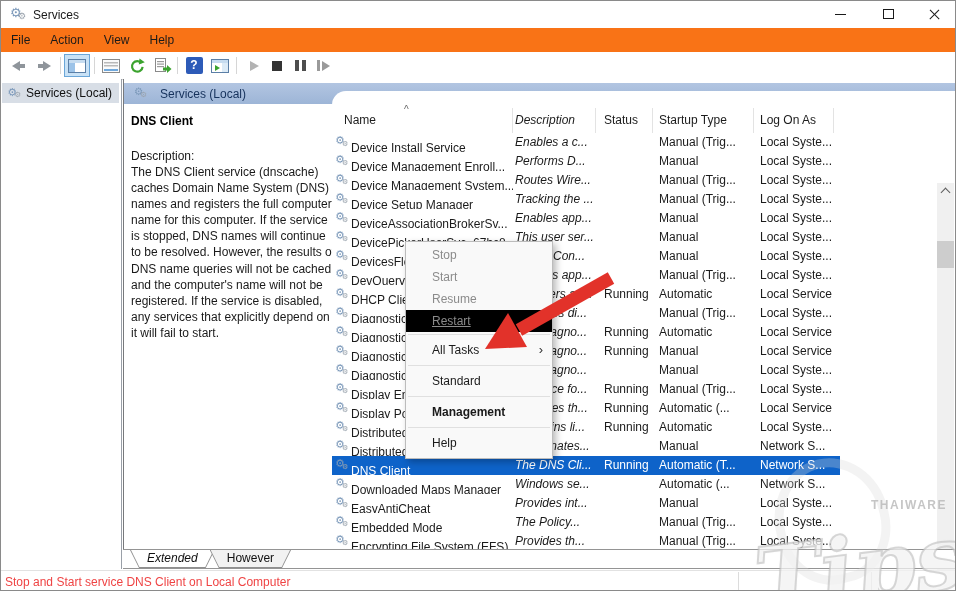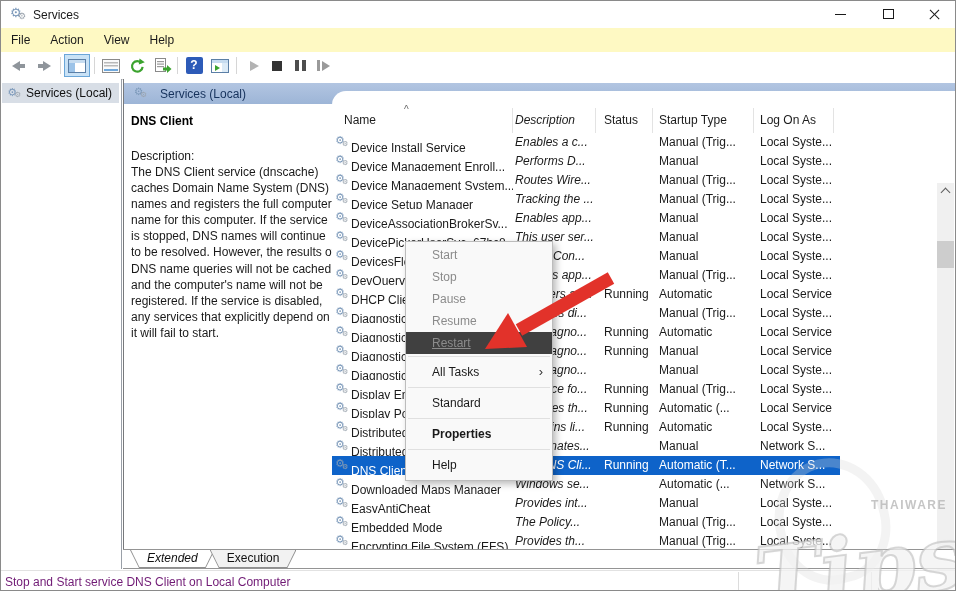--- a/index.html
+++ b/index.html
@@ -12,21 +12,21 @@
   .gear-pair .g1{position:absolute;left:0;top:0;font-size:13px;color:#7c99ba;line-height:14px;}
   .gear-pair .g2{position:absolute;left:8px;top:6px;font-size:9px;color:#9aa3ad;line-height:9px;}
   .win-title{position:absolute;left:32px;top:7px;color:#1a1a1a;}
   .caption-btn{position:absolute;top:0;width:34px;height:26px;cursor:default;}
   .btn-min{left:822px;}.btn-max{left:870px;}.btn-close{left:916px;}
   .glyph-min{position:absolute;left:12px;top:13px;width:11px;height:1px;background:#1a1a1a;}
   .glyph-max{position:absolute;left:12px;top:8px;width:9px;height:8px;border:1px solid #1a1a1a;}
   .glyph-x1,.glyph-x2{position:absolute;left:11px;top:13px;width:13px;height:1.3px;background:#1a1a1a;}
   .glyph-x1{transform:rotate(45deg);} .glyph-x2{transform:rotate(-45deg);}
   
-  .menubar{position:absolute;left:0;top:27px;right:0;height:24px;background:#fef9c3;}
+  .menubar{position:absolute;left:0;top:27px;right:0;height:24px;background:#f97316;}
   .mb-item{display:inline-block;padding:5px 10px 0 10px;color:#1a1a1a;}
   
   .toolbar{position:absolute;left:0;top:51px;right:0;height:27px;background:#fff;border-bottom:1px solid #d8d8d8;}
   .tb{position:absolute;top:3px;height:21px;display:flex;align-items:center;justify-content:center;}
   .tb-sep{position:absolute;top:5px;width:1px;height:17px;background:#d6d6d6;}
   .tb-btn{width:24px;}
   .tb-btn.active{background:#c9e2f6;outline:1px solid #6aa6d8;}
   .tri-left{width:0;height:0;border-top:5px solid transparent;border-bottom:5px solid transparent;border-right:8px solid #8f959b;}
   .tri-left::after{content:"";display:block;}
   .arrowbar{width:5px;height:4px;background:#8f959b;}
@@ -82,30 +82,30 @@
   
   .tabstrip{position:absolute;left:122px;right:0;top:548px;height:20px;background:#fff;border-top:1px solid #949494;border-bottom:1px solid #949494;box-sizing:border-box;}
   .tab{position:relative;display:inline-block;height:18px;margin-left:-5px;padding:0;vertical-align:top;}
   .tab:first-of-type{margin-left:7px;font-style:italic;}
   .tab-shape{position:absolute;inset:0;background:#8f8f8f;clip-path:polygon(0 0,100% 0,calc(100% - 9px) 100%,9px 100%);}
   .tab-shape .tabin{position:absolute;left:1px;right:1px;top:0;bottom:1px;background:#fff;clip-path:polygon(0 0,100% 0,calc(100% - 8.4px) 100%,8.4px 100%);}
   .tab.inactive .tabin{background:#f2f2f2;}
   .tablabel{position:relative;display:block;padding:1px 17px 0 17px;color:#111;}
   
   .statusbar{position:absolute;left:0;top:569px;right:0;height:20px;background:#fff;border-top:1px solid #e2e2e2;}
-  .status-text{position:absolute;left:4px;top:4px;color:#701a75;}
+  .status-text{position:absolute;left:4px;top:4px;color:#ef4444;}
   .sb-div{position:absolute;top:1px;bottom:1px;width:1px;background:#dcdcdc;}
   
   .ctxmenu{position:absolute;left:404px;top:240px;width:148px;background:#f9f9f9;border:1px solid #bcbcbc;
     box-shadow:3px 3px 7px rgba(0,0,0,.28);padding:2px 0;z-index:50;box-sizing:border-box;}
   .cmi{position:relative;height:22px;line-height:22px;padding-left:26px;color:#1a1a1a;}
   .cmi.big{height:26px;line-height:26px;}
   .cmi.dis{color:#8b8b8b;}
   .cmi.bold{font-weight:bold;}
-  .cmi.hl{background:#404040;text-decoration:underline;}
+  .cmi.hl{background:#000000;text-decoration:underline;}
   .cmsep{height:1px;background:#e0e0e0;margin:2px 2px;}
   .subarrow{position:absolute;right:9px;top:0;font-size:13px;color:#333;}
   
   .red-arrow{position:absolute;left:478px;top:268px;width:140px;height:86px;z-index:60;pointer-events:none;}
   
   .watermark{position:absolute;right:0;bottom:0;width:215px;height:132px;z-index:70;pointer-events:none;overflow:visible;}
   .wm-tips{position:absolute;right:-10px;bottom:-22px;font-family:"DejaVu Serif",serif;font-style:italic;font-weight:bold;
     font-size:88px;line-height:88px;color:rgba(255,255,255,.62);-webkit-text-stroke:2px rgba(186,186,186,.55);
     text-shadow:0 0 2px rgba(180,180,180,.35);transform:rotate(-7deg);}
   .wm-brand{position:absolute;right:8px;top:40px;font-size:12px;font-weight:bold;letter-spacing:1.5px;color:rgba(182,182,182,.8);margin-left:20px;}
@@ -271,40 +271,39 @@
         </div>
       <div class="scroll-thumb"></div>
 
     </div>
   </div>
 
   <div class="tabstrip"><div class="tab active"><div class="tab-shape">
           <div class="tabin"></div>
         </div><span class="tablabel">Extended</span></div><div class="tab inactive"><div class="tab-shape">
           <div class="tabin"></div>
-        </div><span class="tablabel">Execution</span></div></div>
+        </div><span class="tablabel">However</span></div></div>
 
   <div class="statusbar">
     <span class="status-text">Stop and Start service DNS Client on Local Computer</span>
     <span class="sb-div" style="left:737px;"></span>
     <span class="sb-div" style="left:870px;"></span>
   </div>
 
   <div class="ctxmenu">
+      <div class="cmi dis"><span class="cmlabel">Stop</span></div>
       <div class="cmi dis"><span class="cmlabel">Start</span></div>
-      <div class="cmi dis"><span class="cmlabel">Stop</span></div>
-      <div class="cmi dis"><span class="cmlabel">Pause</span></div>
       <div class="cmi dis"><span class="cmlabel">Resume</span></div>
       <div class="cmi dis hl"><span class="cmlabel">Restart</span></div>
       <div class="cmsep"></div>
       <div class="cmi big"><span class="cmlabel">All Tasks</span><span class="subarrow">›</span></div>
       <div class="cmsep"></div>
       <div class="cmi big"><span class="cmlabel">Standard</span></div>
       <div class="cmsep"></div>
-      <div class="cmi big bold"><span class="cmlabel">Properties</span></div>
+      <div class="cmi big bold"><span class="cmlabel">Management</span></div>
       <div class="cmsep"></div>
       <div class="cmi big"><span class="cmlabel">Help</span></div>
     </div>
 
   <svg class="red-arrow" viewBox="0 0 140 86">
     <line x1="132" y1="9" x2="40" y2="61" stroke="#e2322a" stroke-width="13"></line>
     <polygon points="6,80 29,44 48,78" fill="#e2322a"></polygon>
   </svg>
 
   <div class="watermark">

